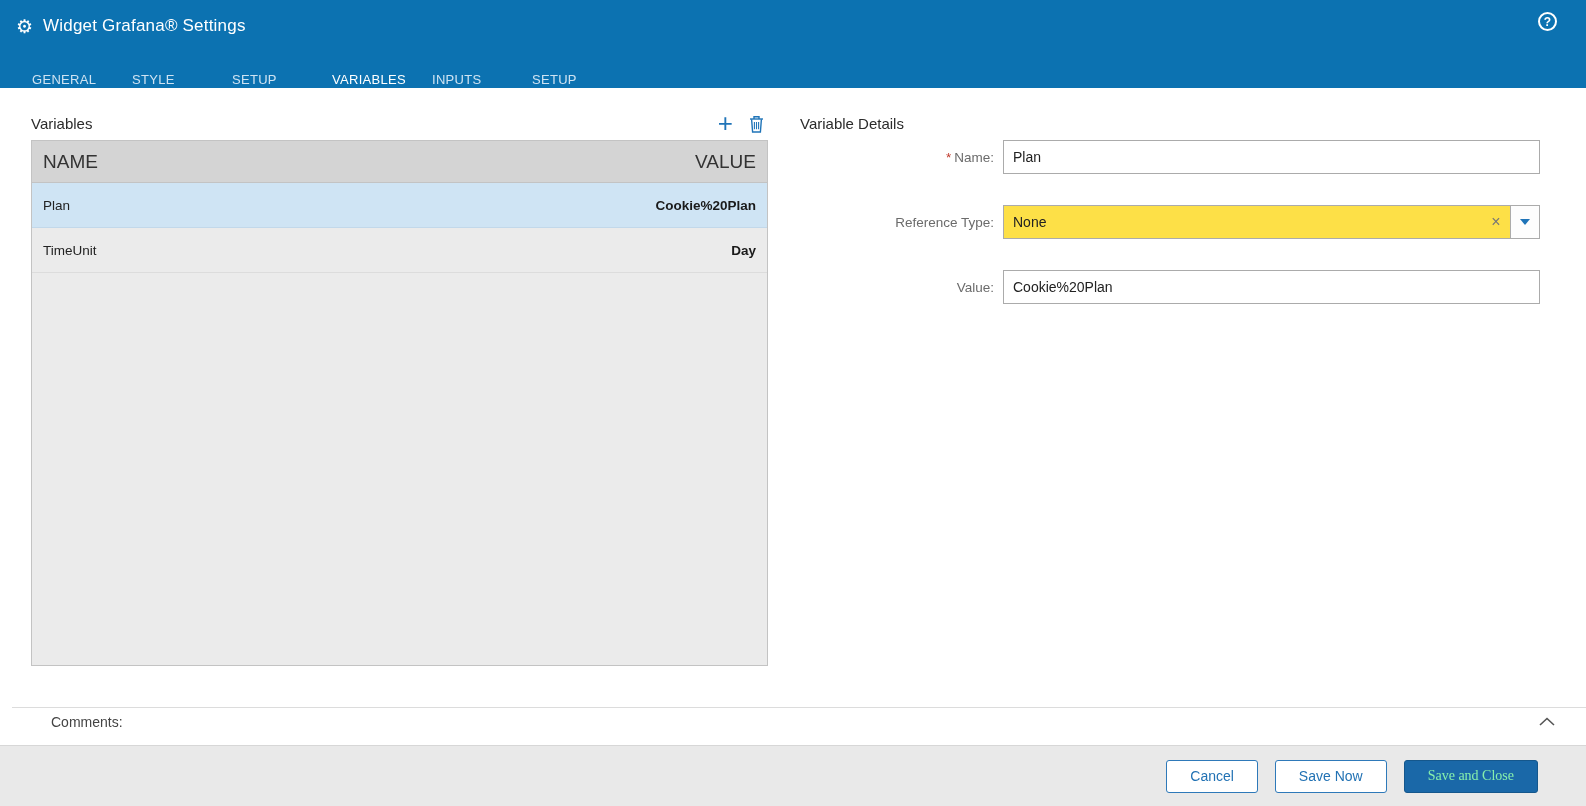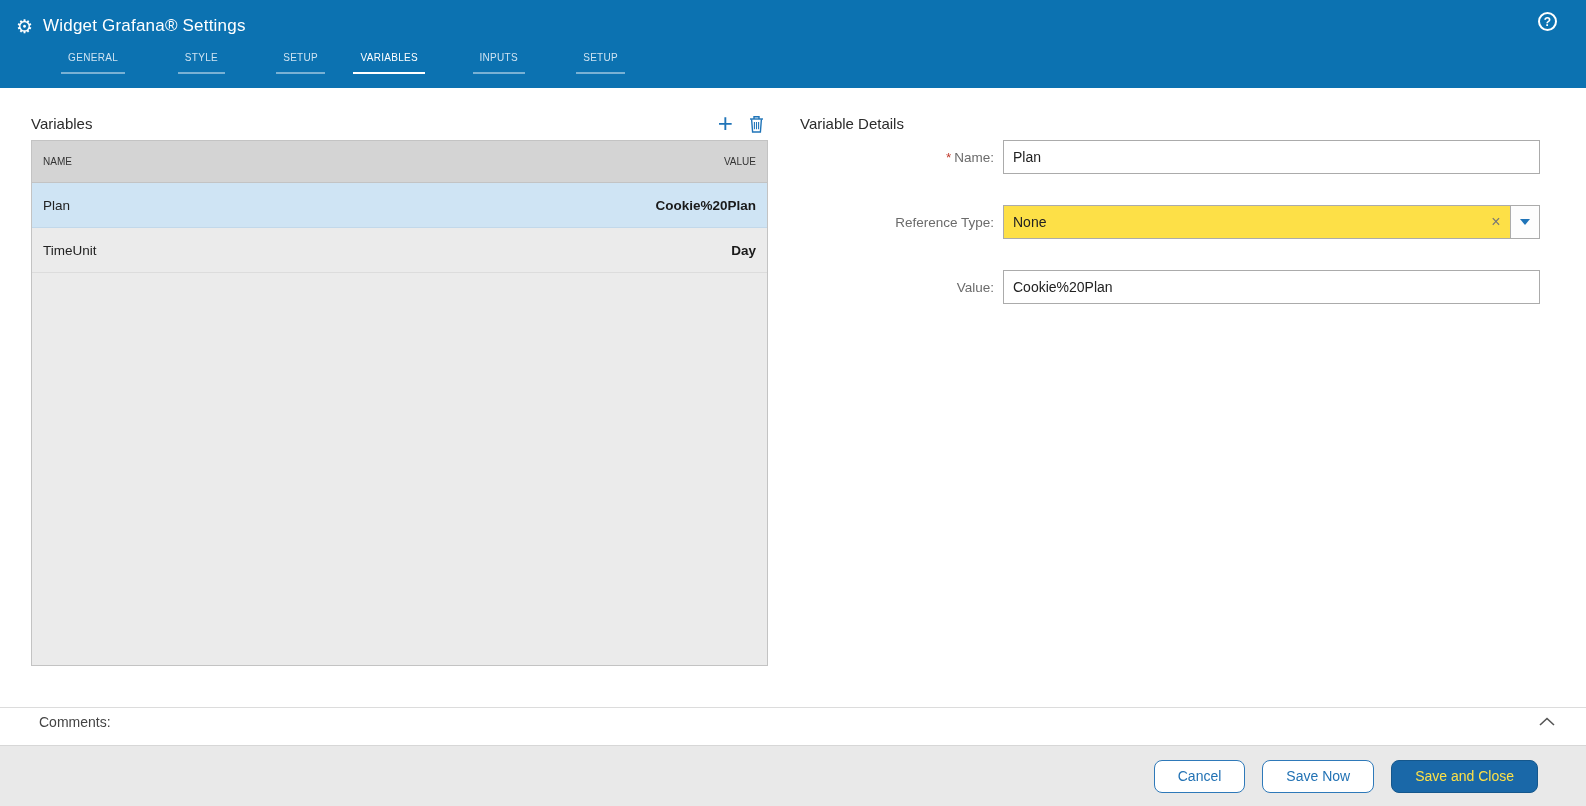--- a/index.html
+++ b/index.html
@@ -7,62 +7,62 @@
   body { font-family: "Liberation Sans", sans-serif; }
   .app { position: relative; width: 1586px; height: 806px; background: #fff; overflow: hidden; }
 
   
   .topbar { position: absolute; top: 0; left: 0; right: 0; height: 88px; background: var(--header-bg, #0C72B1); color: #fff; }
   .title-row { display: flex; align-items: center; gap: 10px; padding: 12px 16px 0 16px; height: 40px; }
   .gear-icon { font-size: 19px; line-height: 1; }
   .window-title { font-size: 17px; font-weight: 400; letter-spacing: .2px; }
   .help-icon { position: absolute; top: 12px; right: 29px; width: 19px; height: 19px; border: 2px solid #fff; border-radius: 50%; display: flex; align-items: center; justify-content: center; font-size: 12px; font-weight: 700; cursor: pointer; }
   .tabs { display: flex; margin: 12px 0 0 25px; }
-  .tab { width: 100px; text-align: right; font-size: 10px; letter-spacing: .3px; color: #cfe3f2; cursor: pointer; }
+  .tab { width: 100px; text-align: left; font-size: 13px; letter-spacing: .3px; color: #cfe3f2; cursor: pointer; margin-top: 20px; }
   .tab span { display: inline-block; padding: 0 7px 9px 7px; border-bottom: 2px solid rgba(255,255,255,.45); }
   .tab.active { color: #fff; }
   .tab.active span { border-bottom-color: #fff; }
 
   
   .vars-panel { position: absolute; left: 31px; top: 106px; width: 737px; }
   .panel-head { display: flex; align-items: center; justify-content: space-between; height: 34px; }
   .panel-title { font-size: 15px; font-weight: 400; color: #2b2b2b; }
   .panel-actions { display: flex; align-items: center; gap: 16px; padding-right: 4px; }
   .add-btn { color: #1f74b8; font-size: 26px; font-weight: 300; line-height: 18px; cursor: pointer; user-select: none; }
   .trash-btn { cursor: pointer; display: flex; padding-top: 2px; }
 
   .vars-table { border: 1px solid #c3c3c3; height: 526px; background: #ebebeb; display: flex; flex-direction: column; }
-  .thead { display: flex; justify-content: space-between; align-items: center; background: #d4d4d4; height: 42px; padding: 0 11px; font-size: 10px; color: #333; border-bottom: 1px solid #c3c3c3; flex: 0 0 auto; }
+  .thead { display: flex; justify-content: space-between; align-items: center; background: #d4d4d4; height: 42px; padding: 0 11px; font-size: 19px; color: #333; border-bottom: 1px solid #c3c3c3; flex: 0 0 auto; }
   .trow { display: flex; justify-content: space-between; align-items: center; height: 45px; padding: 0 11px; font-size: 13.5px; color: #222; border-bottom: 1px solid #dcdcdc; cursor: pointer; flex: 0 0 auto; }
   .trow .val { font-weight: 700; color: #1a1a1a; }
   .trow.selected { background: var(--selected-row-bg, #CFE4F4); border-bottom-color: #c2d8ea; }
   .tfill { flex: 1 1 auto; }
 
   
   .details-panel { position: absolute; left: 800px; top: 106px; width: 740px; }
   .form-row { display: flex; align-items: center; margin-bottom: 31px; }
   .form-label { width: 203px; text-align: right; padding-right: 9px; font-size: 13.5px; color: #6b6b6b; flex: 0 0 auto; }
   .req { color: var(--required, #C0392B); margin-right: 3px; font-size: 13.5px; }
   .text-input { flex: 1; height: 34px; border: 1px solid #ababab; background: #fff; font-size: 14px; color: #222; padding: 0 9px; font-family: inherit; outline: none; }
   .text-input:disabled { border-color: #c9c9c9; color: #9a9a9a; background: #fff; -webkit-text-fill-color: #9a9a9a; }
   .combo { flex: 1; height: 34px; border: 1px solid #ababab; background: #fde047; display: flex; align-items: stretch; }
   .combo-value { flex: 1; display: flex; align-items: center; padding: 0 9px; font-size: 14px; color: #222; }
   .combo-clear { width: 28px; display: flex; align-items: center; justify-content: center; color: #777; font-size: 16px; cursor: pointer; }
   .combo-arrow-btn { width: 29px; border-left: 1px solid #ababab; display: flex; align-items: center; justify-content: center; background: #fdfdfd; cursor: pointer; }
   .arrow-down { width: 0; height: 0; border-left: 5px solid transparent; border-right: 5px solid transparent; border-top: 6px solid #1f74b8; }
 
   
-  .comments-bar { position: absolute; left: 0; right: 0; top: 707px; height: 38px; border-top: 1px solid #dcdcdc; display: flex; align-items: center; justify-content: space-between; padding: 0 31px 10px 39px; color: #444; font-size: 14px; }
+  .comments-bar { position: absolute; left: 12px; right: 0; top: 707px; height: 38px; border-top: 1px solid #dcdcdc; display: flex; align-items: center; justify-content: space-between; padding: 0 31px 10px 39px; color: #444; font-size: 14px; }
   .collapse-btn { cursor: pointer; display: flex; }
 
   
   .footer { position: absolute; left: 0; right: 0; top: 745px; height: 61px; background: #e9e9e9; border-top: 1px solid #d7d7d7; display: flex; align-items: center; justify-content: flex-end; gap: 17px; padding-right: 48px; }
-  .btn { height: 33px; padding: 0 23px; font-size: 14px; border-radius: 8px; cursor: pointer; font-family: inherit; }
+  .btn { height: 33px; padding: 0 23px; font-size: 14px; border-radius: 3px; cursor: pointer; font-family: inherit; }
   .btn.ghost { background: #fff; border: 1px solid #2e79b9; color: var(--button-blue, #2272B4); }
-  .btn.primary { background: var(--accent, #1A68A8); border: 1px solid #15578c; color: #fde047; }
+  .btn.primary { background: var(--accent, #1A68A8); border: 1px solid #15578c; color: #86efac; font-family: Liberation Serif, serif; }
 </style>
 </head>
 <body>
 
 <div class="app">
 
   <header class="topbar">
     <div class="title-row">
       <span class="gear-icon">⚙</span>
       <h1 class="window-title">Widget Grafana® Settings</h1>

